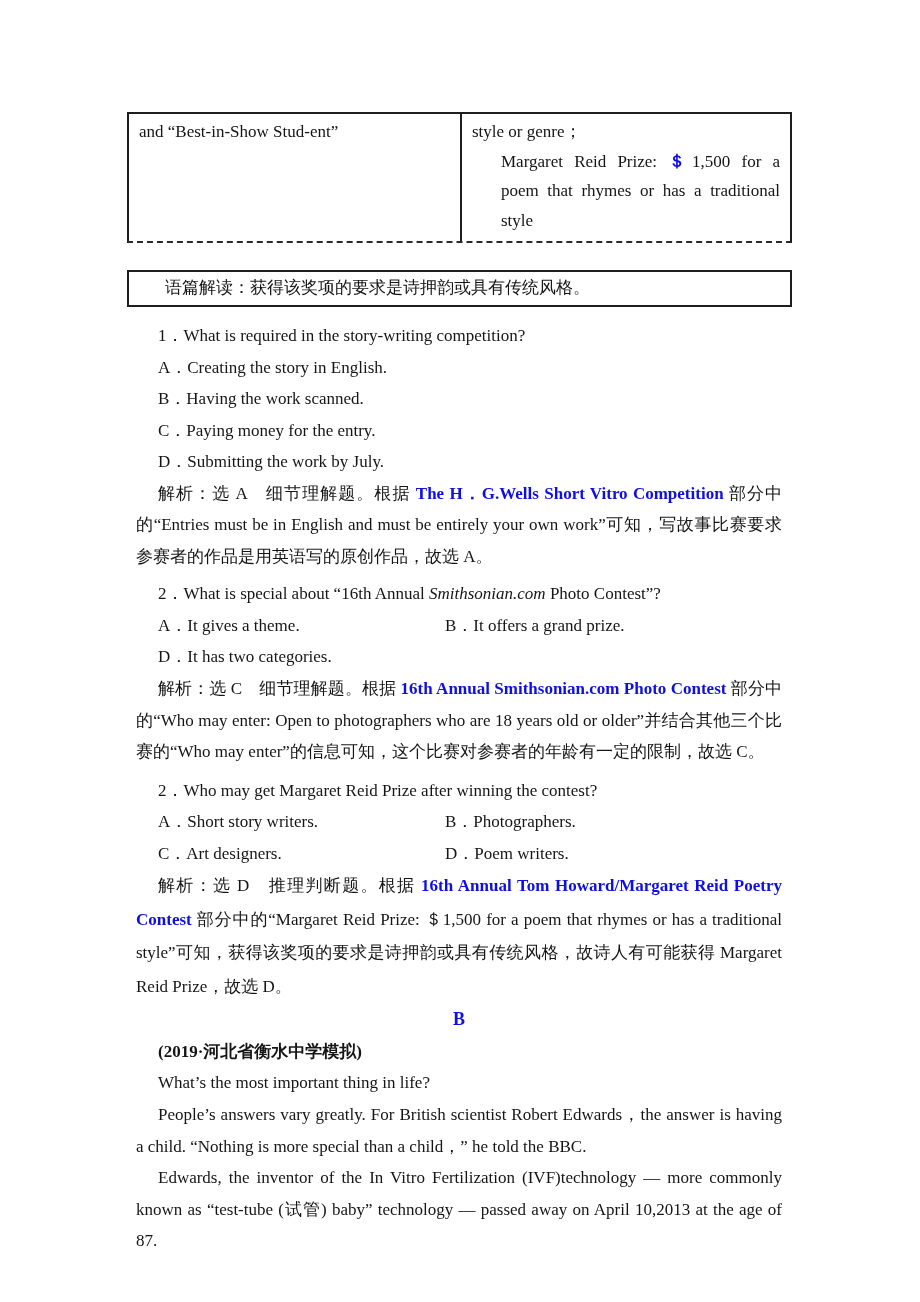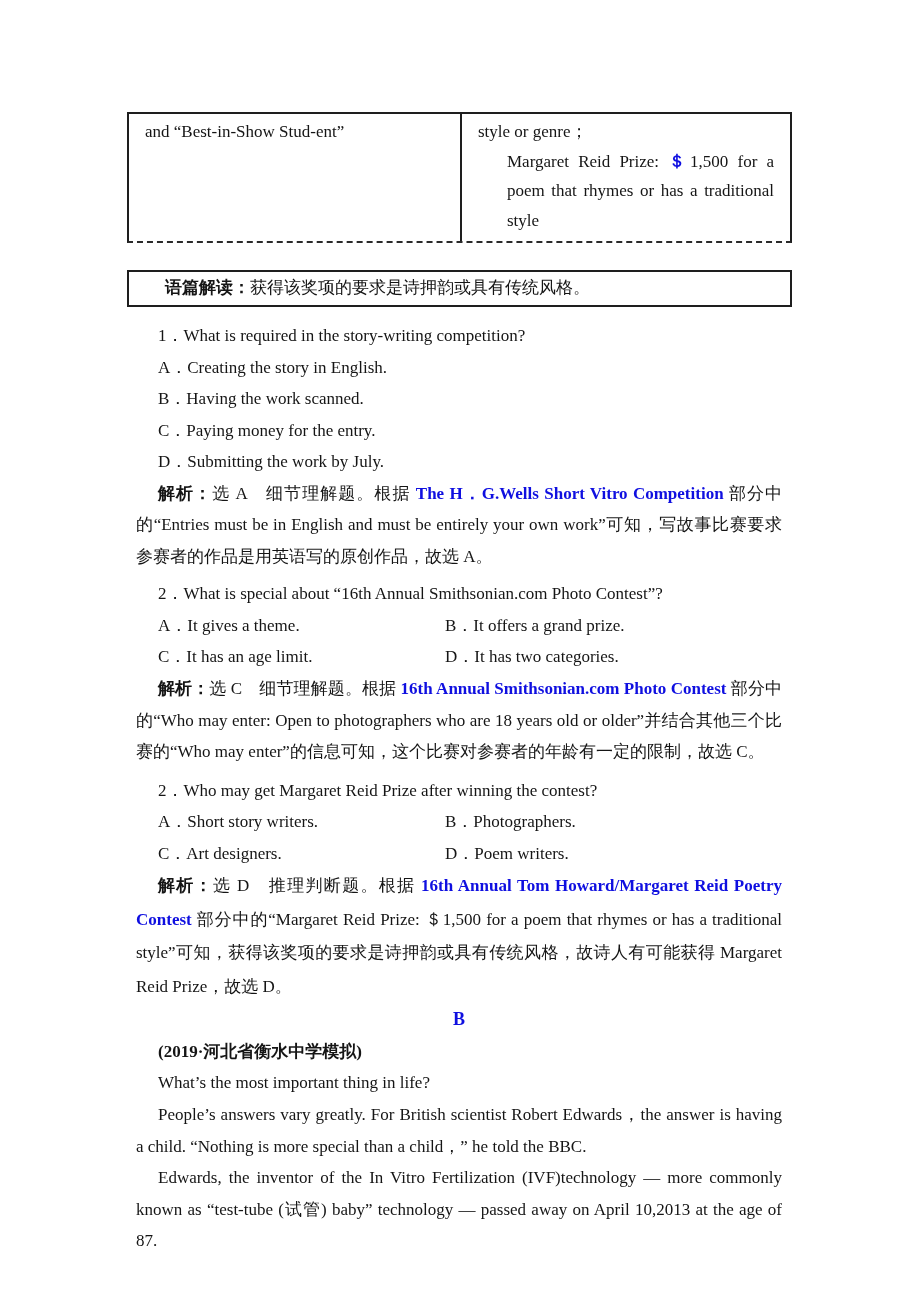--- a/index.html
+++ b/index.html
@@ -9,21 +9,21 @@
     overflow:hidden;
   }
   .content { position:absolute; left:127px; top:112px; width:665px; }
 
   
   .toptable {
     display:flex; width:665px; box-sizing:border-box;
     border:2px solid #1e1e1e; border-bottom:2px dashed #2a2a2a;
     font-size:17px;
   }
-  .tcell { box-sizing:border-box; padding:3px 16px 6px; line-height:29.5px; }
+  .tcell { box-sizing:border-box; padding:3px 10px 6px; line-height:29.5px; }
   .tcell-l { width:333px; border-right:2px solid #1e1e1e; }
   .tcell-r { flex:1; }
   .tcell-r .cellpara { text-align:justify;margin-left:29px; }
 
   
   .summary-box {
     margin-top:27px; box-sizing:border-box; width:665px; height:37px;
     border:2px solid #1e1e1e; line-height:32px; padding-left:36px;
     font-size:17px; white-space:nowrap; overflow:hidden;
   }
@@ -32,22 +32,22 @@
   .qa { margin-left:9px; width:646px; font-size:17px; line-height:31.55px; }
   .first-block { margin-top:13px; }
   .mt6 { margin-top:6px; }
   .mt7 { margin-top:7px; }
   .indent { padding-left:22px; }
   .opt-row { display:flex; padding-left:22px; }
   .opt-a { width:287px; flex:0 0 287px; }
   .jpara { text-align:justify; text-indent:22px; }
   .ana3 { line-height:33.4px; }
 
-  .b { font-weight:bold;margin-top:32px; }
-  .i { }
+  .b { font-weight:normal;margin-top:32px; }
+  .i { font-style:italic; }
   .blue { color:#0f0fe0; font-weight:bold; }
 
   .sec-b { text-align:center; font-size:18px; line-height:33px; color:#0f0fe0; font-weight:bold; }
   .source { font-weight:bold; padding-left:22px; }
 </style>
 </head>
 <body>
 
 <div id="page">
   <div class="content">
@@ -74,21 +74,20 @@
 
     <div class="qa jpara"><span class="b">解析：</span><span>选 A　细节理解题。根据 </span><span class="blue">The H．G.Wells Short Vitro Competition</span><span> 部分中的“Entries must be in English and must be entirely your own work”可知，写故事比赛要求参赛者的作品是用英语写的原创作品，故选 A。</span></div>
 
     <div class="qa mt6">
       <div class="indent"><span>2．What is special about “16th Annual </span><span class="i">Smithsonian.com</span><span> Photo Contest”?</span></div>
       <div class="opt-row">
         <span class="opt-a">A．It gives a theme.</span>
         <span>B．It offers a grand prize.</span>
       </div>
       <div class="opt-row">
-        <span class="opt-a">C．It has an age limit.</span>
         <span>D．It has two categories.</span>
       </div>
     </div>
 
     <div class="qa jpara"><span class="b">解析：</span><span>选 C　细节理解题。根据 </span><span class="blue">16th Annual Smithsonian.com Photo Contest</span><span> 部分中的“Who may enter: Open to photographers who are 18 years old or older”并结合其他三个比赛的“Who may enter”的信息可知，这个比赛对参赛者的年龄有一定的限制，故选 C。</span></div>
 
     <div class="qa mt7">
       <div class="indent">2．Who may get Margaret Reid Prize after winning the contest?</div>
       <div class="opt-row">
         <span class="opt-a">A．Short story writers.</span>

